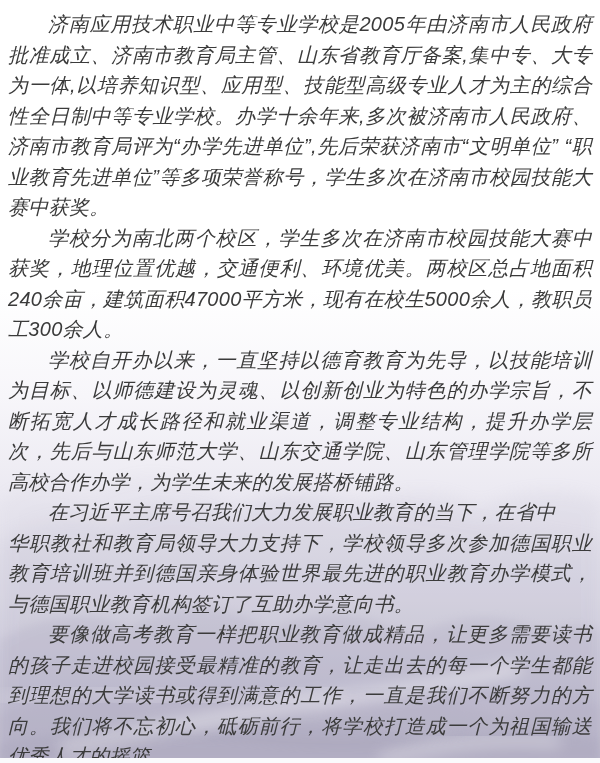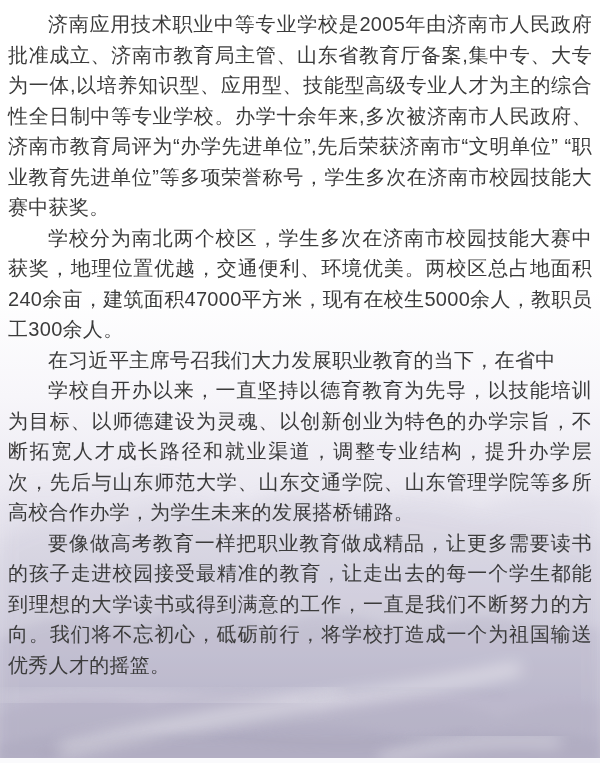--- a/index.html
+++ b/index.html
@@ -49,21 +49,21 @@
     position: relative;
     z-index: 2;
     padding: 9px 8px 0 8px;
     font-size: 20px;
     line-height: 30.5px;
     color: #3b3b3b;
     text-align: justify;
     text-justify: inter-ideograph;
     letter-spacing: 0.3px;
   }
-  .para { text-indent: 2em; }
+  .para { text-indent: 2em; font-style: italic; }
   .para.no-indent { text-indent: 0; }
 </style>
 </head>
 <body>
 
 <div class="page">
 
   <div class="haze"></div>
 
   <svg class="mountains" width="600" height="763" viewBox="0 0 600 763" xmlns="http://www.w3.org/2000/svg" aria-hidden="true">
@@ -88,19 +88,20 @@
     <path d="M0,700 Q90,690 170,698 Q260,705 340,690" stroke="#ffffff" stroke-width="7" fill="none" opacity="0.4" filter="url(#softer)"></path>
     <path d="M380,760 Q470,735 560,742" stroke="#ffffff" stroke-width="8" fill="none" opacity="0.5" filter="url(#softer)"></path>
 
     <path d="M40,755 Q160,728 260,740 Q380,752 470,730" stroke="#918da6" stroke-width="2.5" fill="none" opacity="0.28" filter="url(#soft)"></path>
     <path d="M300,700 Q400,682 505,695" stroke="#918da6" stroke-width="2" fill="none" opacity="0.22" filter="url(#soft)"></path>
   </svg>
 
   <div class="content">
     <p class="para">济南应用技术职业中等专业学校是2005年由济南市人民政府批准成立、济南市教育局主管、山东省教育厅备案,集中专、大专为一体,以培养知识型、应用型、技能型高级专业人才为主的综合性全日制中等专业学校。办学十余年来,多次被济南市人民政府、济南市教育局评为“办学先进单位”,先后荣获济南市“文明单位” “职业教育先进单位”等多项荣誉称号，学生多次在济南市校园技能大赛中获奖。</p>
     <p class="para">学校分为南北两个校区，学生多次在济南市校园技能大赛中获奖，地理位置优越，交通便利、环境优美。两校区总占地面积240余亩，建筑面积47000平方米，现有在校生5000余人，教职员工300余人。</p>
+    <p class="para">学校自开办以来，一直坚持以德育教育为先导，以技能培训为目标、以师德建设为灵魂、以创新创业为特色的办学宗旨，不断拓宽人才成长路径和就业渠道，调整专业结构，提升办学层次，先后与山东师范大学、山东交通学院、山东管理学院等多所高校合作办学，为学生未来的发展搭桥铺路。</p>
     <p class="para">在习近平主席号召我们大力发展职业教育的当下，在省中</p>
-    <p class="para">学校自开办以来，一直坚持以德育教育为先导，以技能培训为目标、以师德建设为灵魂、以创新创业为特色的办学宗旨，不断拓宽人才成长路径和就业渠道，调整专业结构，提升办学层次，先后与山东师范大学、山东交通学院、山东管理学院等多所高校合作办学，为学生未来的发展搭桥铺路。</p>
+    <p class="para no-indent">华职教社和教育局领导大力支持下，学校领导多次参加德国职业教育培训班并到德国亲身体验世界最先进的职业教育办学模式，与德国职业教育机构签订了互助办学意向书。</p>
     <p class="para">要像做高考教育一样把职业教育做成精品，让更多需要读书的孩子走进校园接受最精准的教育，让走出去的每一个学生都能到理想的大学读书或得到满意的工作，一直是我们不断努力的方向。我们将不忘初心，砥砺前行，将学校打造成一个为祖国输送优秀人才的摇篮。</p>
   </div>
 
   <div class="bottom-strip"></div>
 </div>
 
 </body></html>

